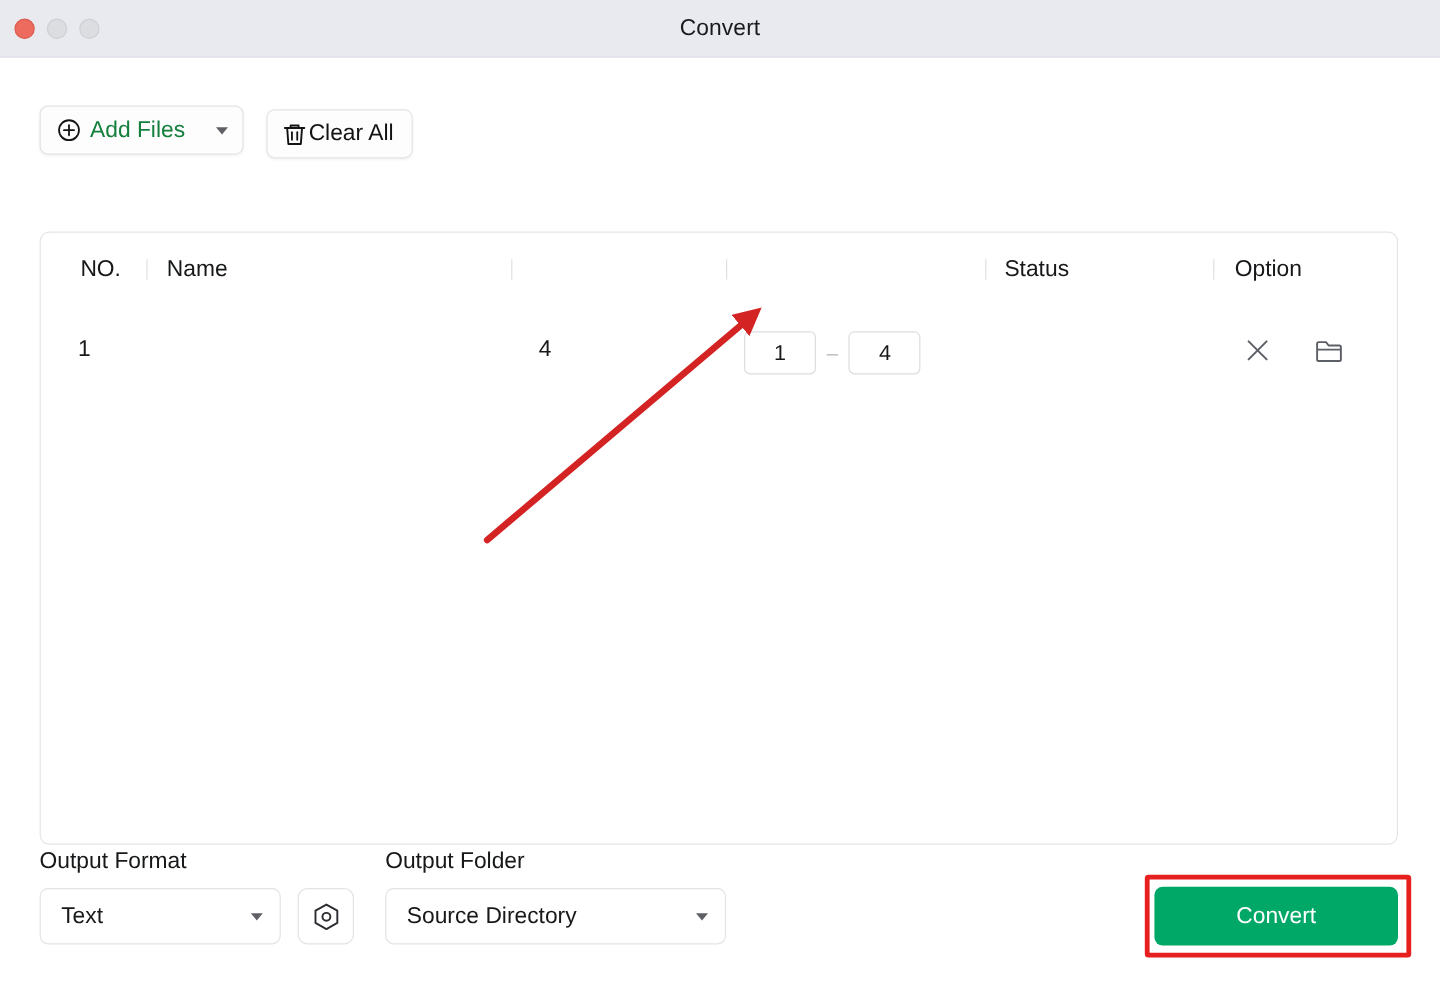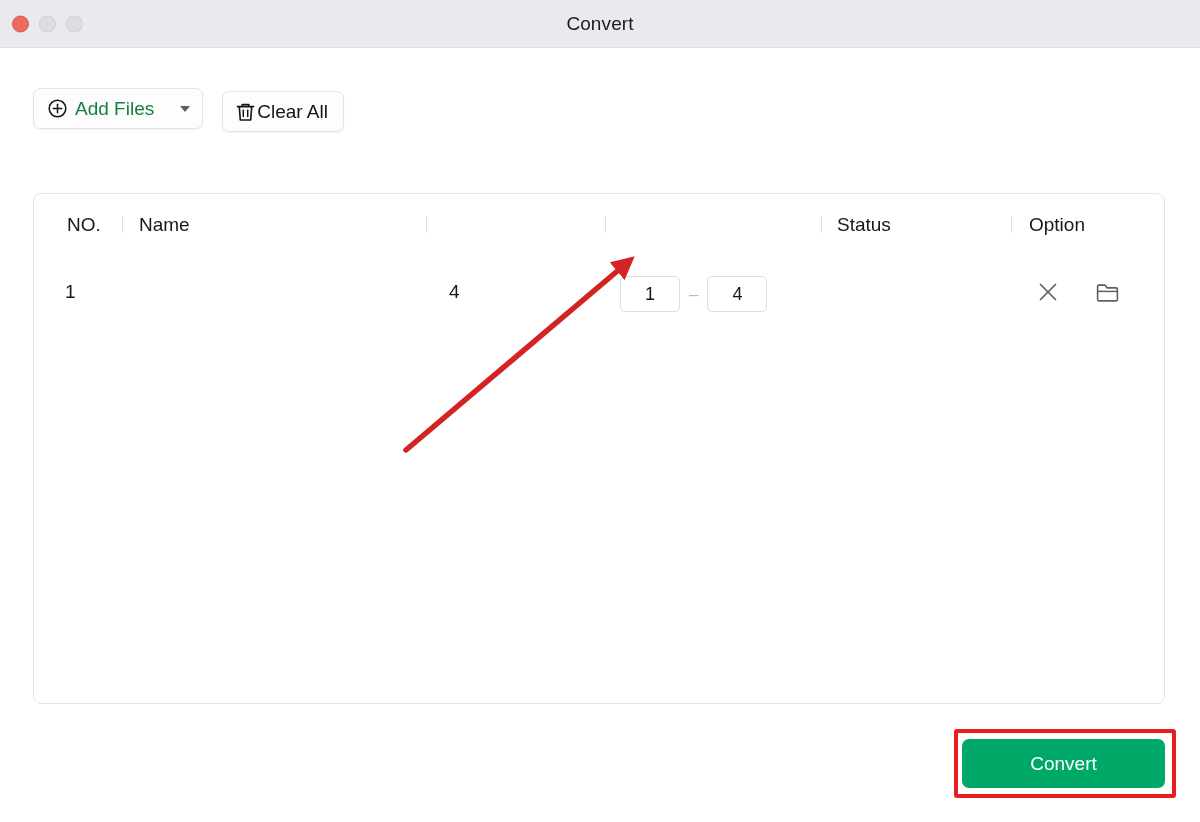--- a/index.html
+++ b/index.html
@@ -380,20 +380,46 @@
           <svg width="23" height="21" viewBox="0 0 23 21">
             <path d="M1.6 5.0 V17.6 A1.3 1.3 0 0 0 2.9 18.9 H20.1 A1.3 1.3 0 0 0 21.4 17.6 V7.2 A1.3 1.3 0 0 0 20.1 5.9 H11.2 L9.0 3.1 H2.9 A1.3 1.3 0 0 0 1.6 4.4 Z" fill="none" stroke="#5c5f66" stroke-width="1.6" stroke-linejoin="round"></path>
             <line x1="1.6" y1="9.4" x2="21.4" y2="9.4" stroke="#5c5f66" stroke-width="1.5"></line>
           </svg>
         </span>
       </div>
     </div>
 
   </div>
 
+  <div class="bottom">
+
+    <div class="field-label" style="left:33px; top:7px;">Output Format</div>
+
+    <div class="select-box" style="left:33px; top:40px; width:201px;">
+      <span class="sel-value">Text</span>
+      <span class="sel-caret"></span>
+    </div>
+
+    <div class="settings-btn" style="left:248px; top:40px;">
+      <span style="display:inline-flex;">
+        <svg width="26" height="26" viewBox="0 0 26 26">
+          <polygon points="13,2.8 22.1,7.9 22.1,18.1 13,23.2 3.9,18.1 3.9,7.9" fill="none" stroke="#2b2d31" stroke-width="1.6" stroke-linejoin="round"></polygon>
+          <circle cx="13" cy="13" r="3.3" fill="none" stroke="#2b2d31" stroke-width="1.6"></circle>
+        </svg>
+      </span>
+    </div>
+
+    <div class="field-label" style="left:321px; top:7px;">Output Folder</div>
+
+    <div class="select-box" style="left:321px; top:40px; width:284px;">
+      <span class="sel-value">Source Directory</span>
+      <span class="sel-caret"></span>
+    </div>
+
+  </div>
 
   <button class="btn-convert">Convert</button>
   <div class="convert-highlight"></div>
 
   <svg class="arrow-overlay" viewBox="0 0 1200 822">
     <defs>
       <marker id="arrowhead" markerWidth="4.2" markerHeight="4.2" refX="2.6" refY="2.1" orient="auto">
         <polygon points="0,0 4.2,2.1 0,4.2" fill="#d32323"></polygon>
       </marker>
     </defs>

